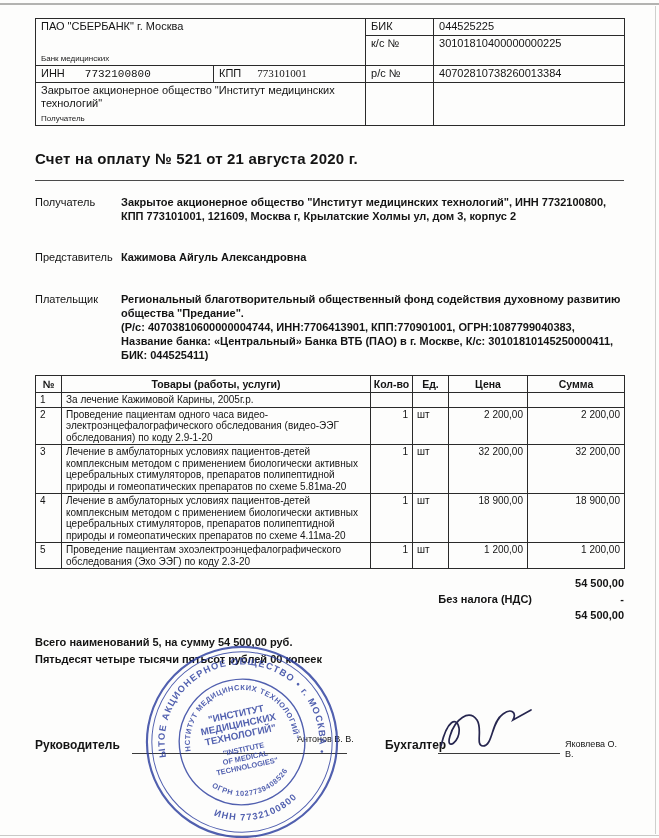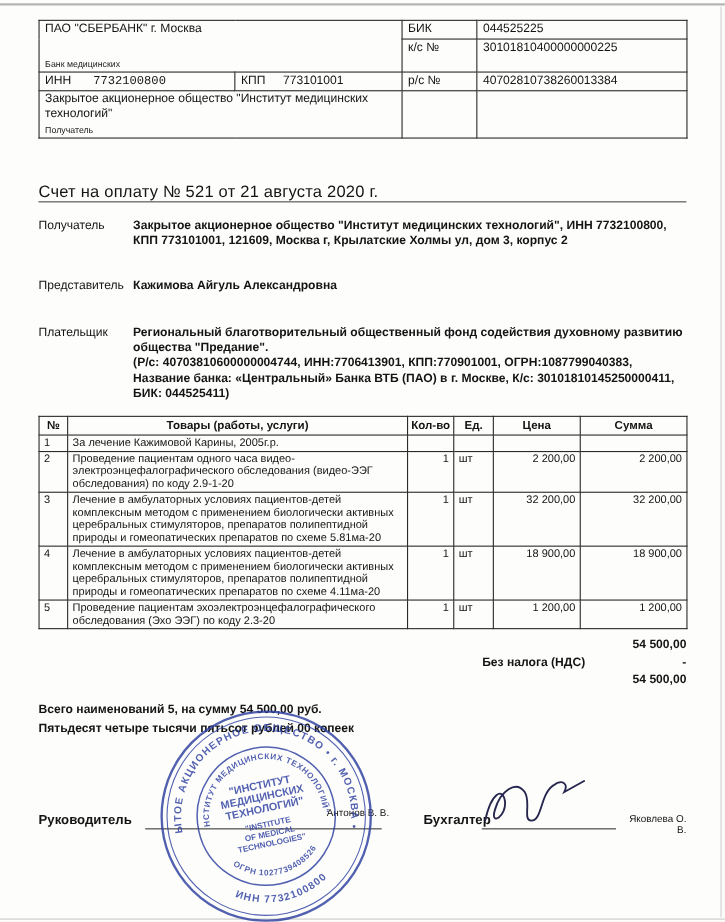--- a/index.html
+++ b/index.html
@@ -14,24 +14,24 @@
   
   table.bank { border-collapse:collapse; width:100%; font-size:11px; table-layout:fixed; }
   table.bank td { border:1px solid #2a2a2a; padding:1px 5px; vertical-align:top; line-height:13px; }
   table.bank .r1 td { height:16px; }
   table.bank .r2 td { height:28px; }
   table.bank .r3 td { height:17px; }
   .bank-cell { display:flex; flex-direction:column; justify-content:space-between; min-height:44px; }
   .bank-cell.receiver { min-height:40px; }
   .tiny { font-size:8px; line-height:10px; color:#222; }
   .sp-inn { margin-left:20px;font-family:Liberation Mono, monospace; }
-  .sp-kpp { margin-left:16px; }
-
-  
-  .title { margin-top:40px; border-bottom:1px solid #4a4a4a; font-size:15px; font-weight:normal; letter-spacing:.2px; }
+  .sp-kpp { margin-left:16px;font-family:Liberation Serif, serif; }
+
+  
+  .title { margin-top:24px; padding-bottom:13px; border-bottom:1px solid #4a4a4a; font-size:15px; font-weight:bold; letter-spacing:.2px; }
 
   
   .party { display:flex; font-size:11px; line-height:14px; }
   .party .plabel { width:86px; flex:0 0 86px; }
   .party .pvalue { font-weight:bold; white-space:pre-line; }
   .party.receiver { margin-top:14px; }
   .party.representative { margin-top:27px; }
   .party.payer { margin-top:28px; }
 
   
@@ -56,21 +56,21 @@
   
   .signatures { position:absolute; left:35px; top:720px; width:589px; height:70px; font-size:12px; }
   .sig-label { position:absolute; font-weight:bold; top:18px; }
   .sig-label.dir { left:0; }
   .sig-label.acc { left:350px; }
   .sig-line { position:absolute; border-bottom:1px solid #3a3a3a; top:33px; }
   .sig-line.l1 { left:97px; width:215px; }
   .sig-line.l2 { left:403px; width:122px; }
   .sig-name { position:absolute; font-size:9px; }
   .sig-name.n1 { left:262px; top:14px; }
-  .sig-name.n2 { left:530px; top:19px;text-align:right; }
+  .sig-name.n2 { left:530px; top:19px; }
   .sig-scribble { position:absolute; left:398px; top:-16px; }
 
   
   .stamp { position:absolute; left:144px; top:644px; width:196px; height:196px; opacity:.82; transform:rotate(-12deg); pointer-events:none; }
   .stamp text { text-anchor:middle; fill:#2c3e9f; }
   .st-outer { font-size:9.5px; font-weight:bold; letter-spacing:1.2px; }
   .st-mid { font-size:7.6px; font-weight:bold; letter-spacing:.6px; }
   .st-c-ru { font-size:10px; font-weight:bold; }
   .st-c-en { font-size:7.6px; font-weight:bold; }
 </style>

